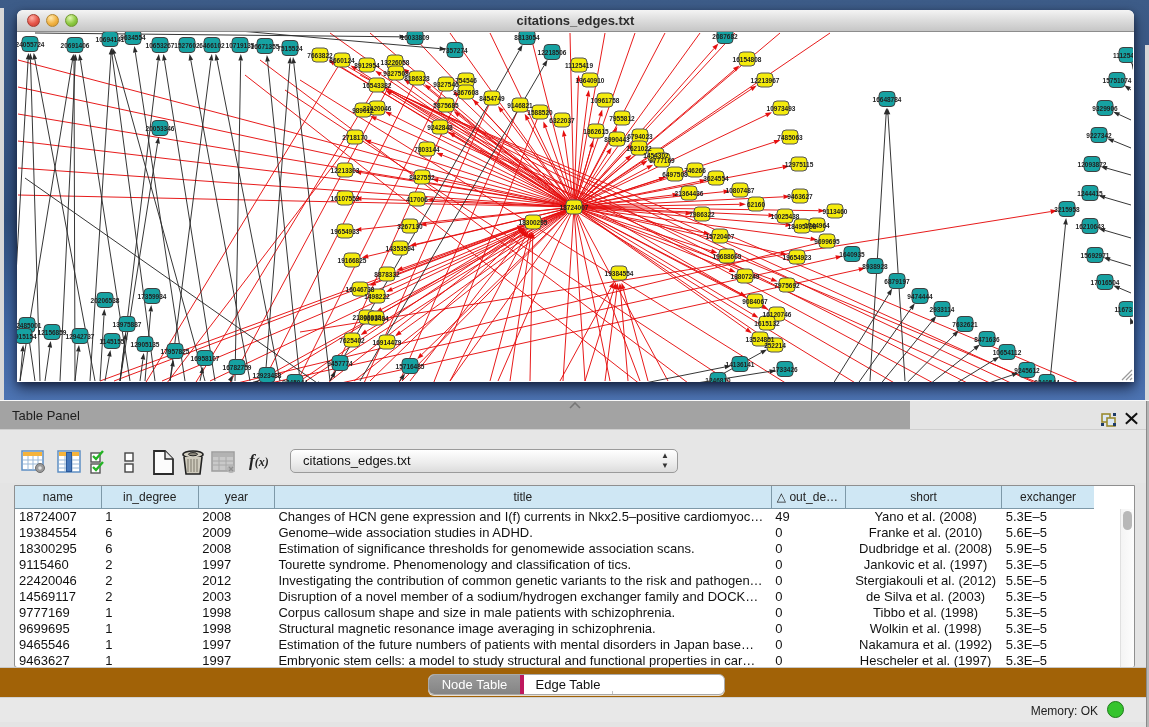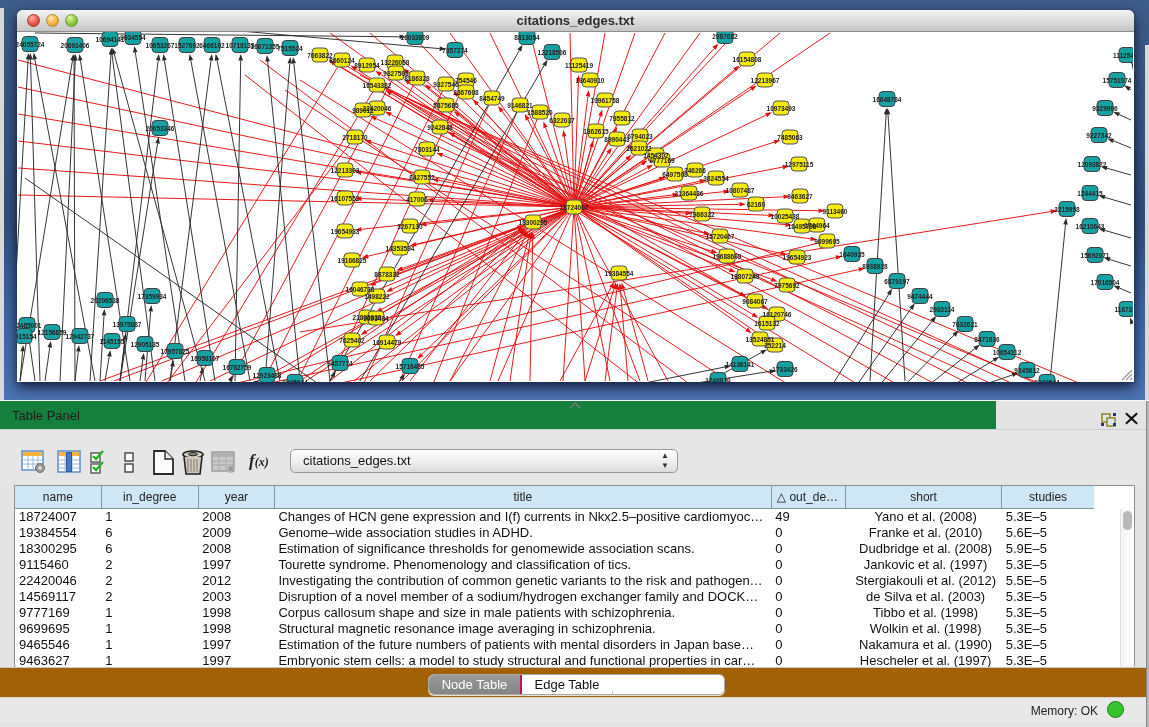--- a/index.html
+++ b/index.html
@@ -11,42 +11,42 @@
   border-radius:6px 6px 0 0; box-shadow:0 7px 14px 0px rgba(0,0,15,0.55), 0 2px 6px rgba(0,0,20,0.35); }
 #gtitle { position:relative; height:22px; border-radius:6px 6px 0 0;
   background:linear-gradient(#f4f4f4, #dedede 45%, #c6c6c6); border-bottom:1px solid #8d8d8d;
   text-align:center; font-size:13px; color:#2e2e2e; line-height:22px; font-weight:bold; }
 .tl { position:absolute; top:4px; width:13px; height:13px; border-radius:50%; }
 #tlr { left:10px; background:radial-gradient(circle at 4px 3px, #ffb0a6, #e5564a 55%, #c33b31); border:1px solid #a63a31;}
 #tly { left:29px; background:radial-gradient(circle at 4px 3px, #ffe9b0, #f1b241 55%, #d4922b); border:1px solid #b3862f;}
 #tlg { left:48px; background:radial-gradient(circle at 4px 3px, #e2f7b2, #8cc940 55%, #6da52d); border:1px solid #71972f;}
 #gcanvas { position:absolute; left:0; top:0px; width:1117px; height:372px; background:#fff; border-radius:6px 6px 0 0; overflow:hidden; }
 #panel { position:absolute; left:0; top:400px; width:1149px; height:327px; background:#e4e4e4; border-top:1px solid #f8f8f8; }
-#phead { position:absolute; left:0; top:0; width:996px; height:28px; background:#15803d; }
+#phead { position:absolute; left:0; top:0; width:910px; height:28px; background:#a3a3a3; }
 #phead .t { position:absolute; left:12px; top:7px; font-size:13px; color:#1e1e1e; }
 #pborder { position:absolute; right:0px; top:0; width:3px; height:327px; background:#b5b5b5; border-left:1px solid #8a8a8a; }
 #toolbar { position:absolute; left:0; top:28px; width:1146px; height:54px; background:#e6e6e6; border-top:1px solid #cfcfcf; }
 .icon { position:absolute; top:20px; }
 #combo { position:absolute; left:290px; top:19px; width:388px; height:24px; border:1px solid #9a9a9a; border-radius:5px;
    background:linear-gradient(#ffffff,#ececec 60%,#dcdcdc); font-size:13px; color:#111; line-height:22px; padding-left:12px; }
 #combo .arr { position:absolute; right:8px; top:1px; font-size:8px; color:#333; line-height:10px; }
 #tablebox { position:absolute; left:14px; top:84px; width:1121px; height:183px; background:#fff; border:1px solid #8f8f8f; border-radius:0 0 3px 3px; overflow:hidden; }
 table { border-collapse:collapse; table-layout:fixed; width:1106px; }
 th { background:#cfe7f4; border-left:1px solid #7e99a8; border-bottom:1px solid #7e99a8; font-size:12px; font-weight:normal; color:#222; height:22px; padding:0; overflow:hidden; white-space:nowrap; }
 th:first-child { border-left:none; }
 td { font-size:13px; color:#111; height:16px; padding:0 0 0 4px; overflow:hidden; white-space:nowrap; }
 .c0 { width:86px; } .c1 { width:97px; } .c2 { width:76px;margin-top:24px; } .c3 { width:496px; }
 .c4 { width:74px; } .c5 { width:156px; text-align:center; } .c6 { width:92px; } .c7 { width:27px; }
 #sbar { position:absolute; right:0px; top:23px; width:14px; height:160px; background:linear-gradient(90deg,#f4f4f4,#fdfdfd); border-left:1px solid #e0e0e0; }
 #sthumb { position:absolute; left:2px; top:2px; width:9px; height:19px; background:#b8b8b8; border-radius:5px; }
 #tabbar { position:absolute; left:0; top:266px; width:1146px; height:35px; background:#a16207; border-top:1px solid #c8c8c8; }
 #segs { position:absolute; left:428px; top:6px; width:297px; height:21px; border:1px solid #a9a9a9; border-radius:6px; background:#fff; overflow:hidden; box-shadow:0 1px 0 rgba(255,255,255,.8); }
 .seg { float:left; height:21px; line-height:20px; font-size:13px; color:#111; text-align:center; }
 #seg1 { width:91px; background:linear-gradient(#9a9a9a,#828282); color:#fff; }
-#seg2 { width:92px; border-left:2px solid #be185d; }
+#seg2 { width:92px; border-left:4px solid #be185d; }
 #seg3 { width:112px; border-left:1px solid #c0c0c0;margin-top:16px; }
 #status { position:absolute; left:0; top:296px; width:1146px; height:25px; background:#e8e8e8; border-top:1px solid #d2d2d2; }
 #mem { position:absolute; right:48px; top:6px; font-size:12px; color:#222; }
 #memdot { position:absolute; right:22px; top:3px; width:17px; height:17px; border-radius:50%; background:#35c42e; border:1.5px solid #1e7a1a; }
 svg text { letter-spacing:0; }
 </style></head><body>
 <div id="root">
   <div id="desktop">
     <div id="gwin">
       <div id="gcanvas">
@@ -771,21 +771,21 @@
             <col style="width:27px">
           </colgroup>
         <tbody>
             <tr>
           <th>name</th>
               <th>in_degree</th>
               <th>year</th>
               <th>title</th>
               <th style="text-align:left;padding-left:5px">△ out_de…</th>
               <th>short</th>
-              <th>studies</th>
+              <th>exchanger</th>
               <th style="background:#fff;border:none"></th>
         </tr>
         <tr>
               <td class="c0">18724007</td>
               <td class="c1">1</td>
               <td class="c2">2008</td>
               <td class="c3">Changes of HCN gene expression and I(f) currents in Nkx2.5–positive cardiomyoc…</td>
               <td class="c4">49</td>
               <td class="c5">Yano et al. (2008)</td>
               <td class="c6">5.3E–5</td>
@@ -860,21 +860,21 @@
               <td class="c5">Wolkin et al. (1998)</td>
               <td class="c6">5.3E–5</td>
               <td class="c7"></td>
             </tr>
 <tr>
               <td class="c0">9465546</td>
               <td class="c1">1</td>
               <td class="c2">1997</td>
               <td class="c3">Estimation of the future numbers of patients with mental disorders in Japan base…</td>
               <td class="c4">0</td>
-              <td class="c5">Nakamura et al. (1990)</td>
+              <td class="c5">Nakamura et al. (1992)</td>
               <td class="c6">5.3E–5</td>
               <td class="c7"></td>
             </tr>
 <tr>
               <td class="c0">9463627</td>
               <td class="c1">1</td>
               <td class="c2">1997</td>
               <td class="c3">Embryonic stem cells: a model to study structural and functional properties in car…</td>
               <td class="c4">0</td>
               <td class="c5">Hescheler et al. (1997)</td>

